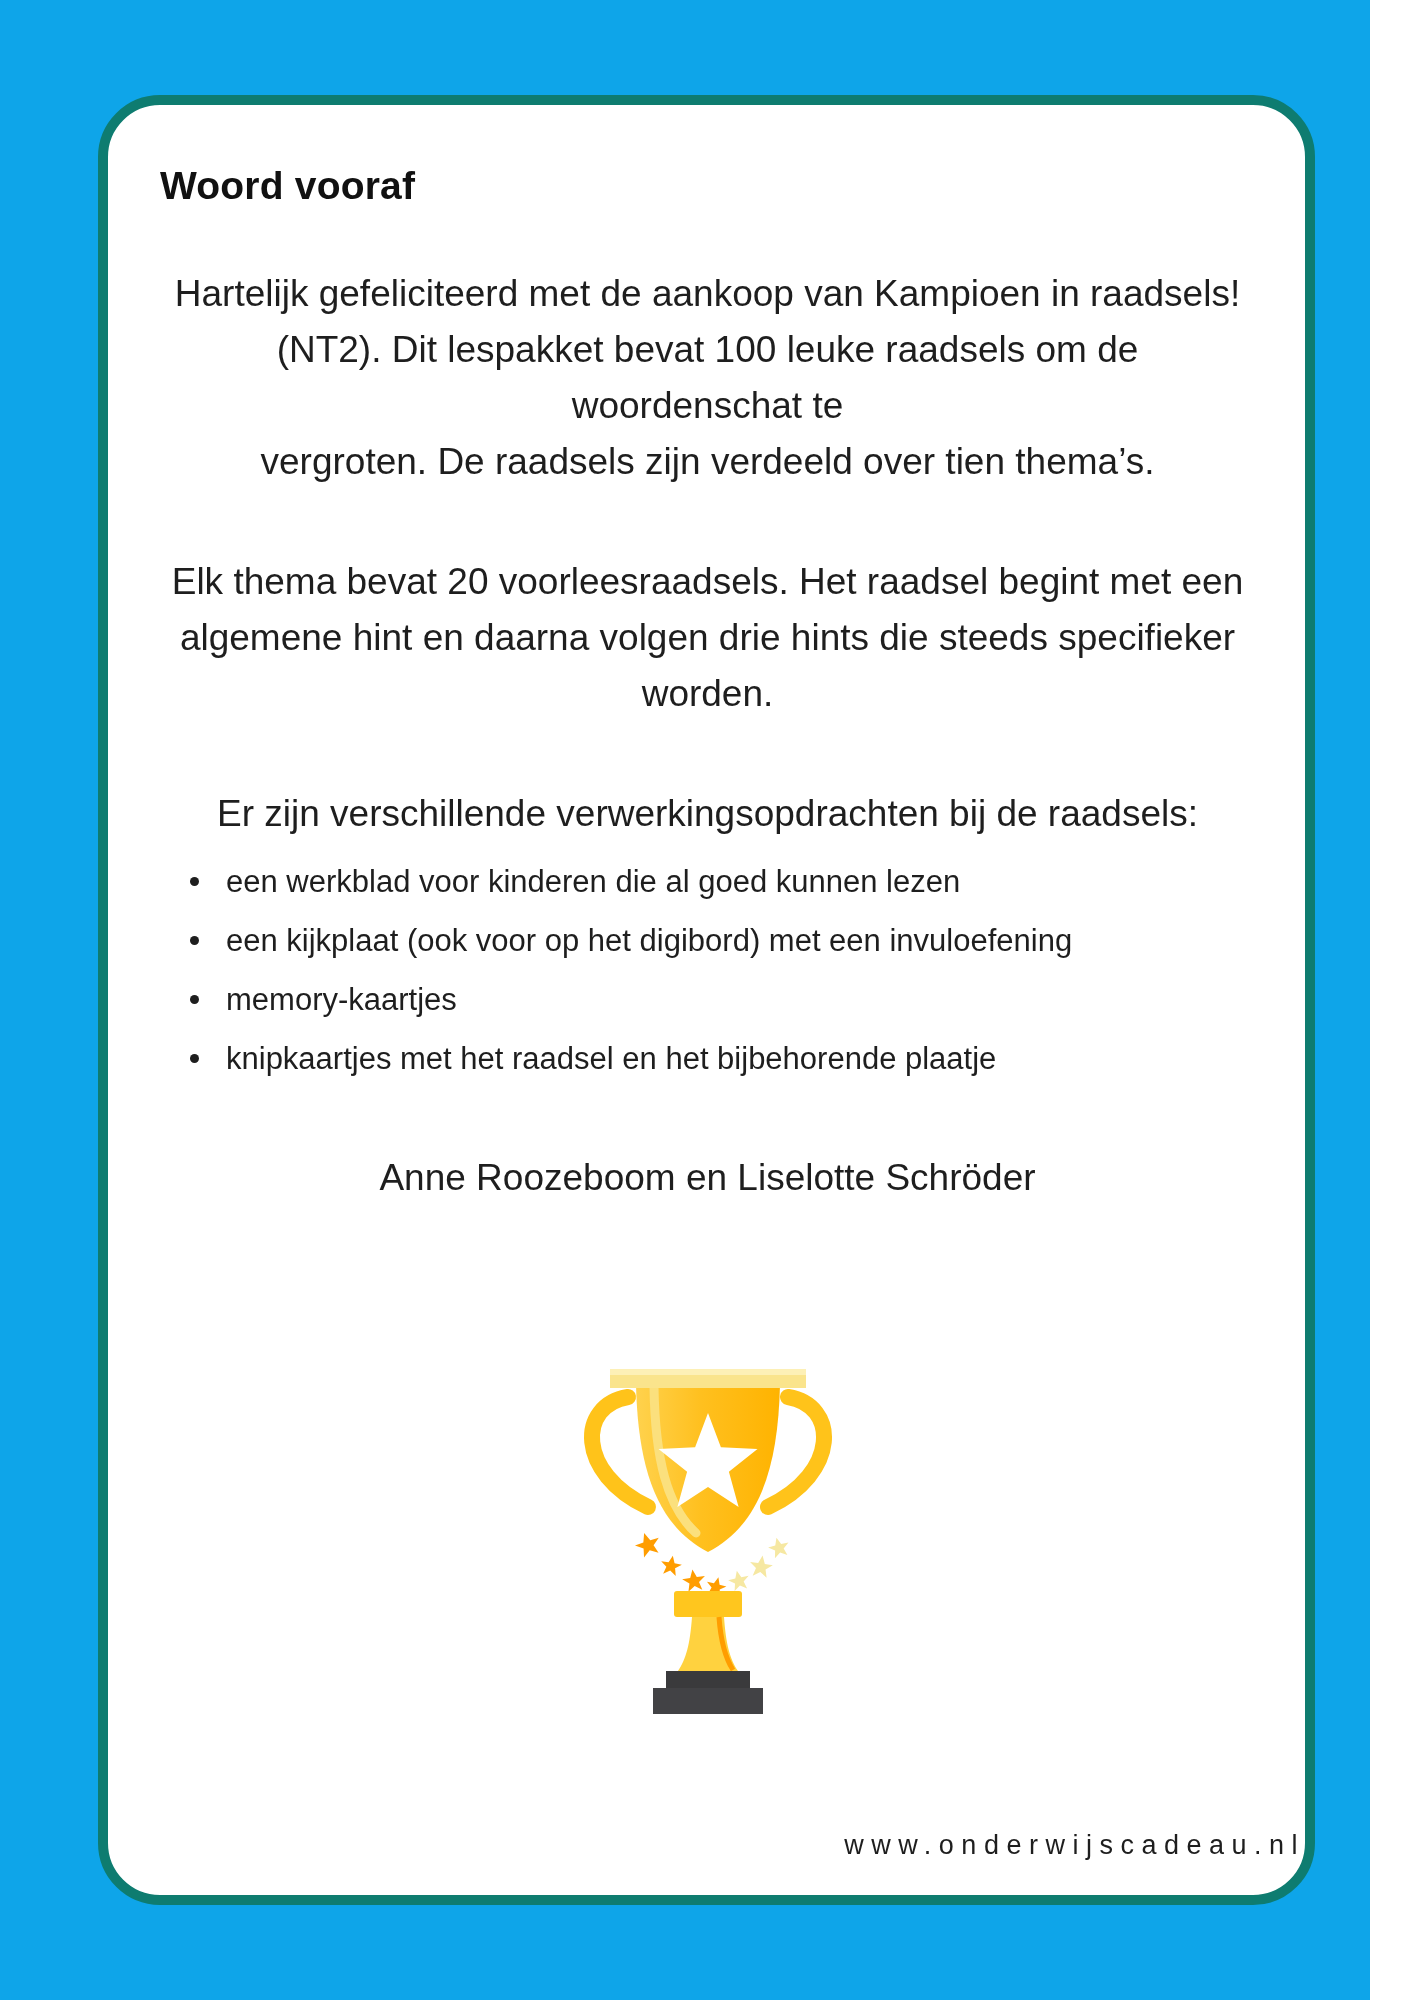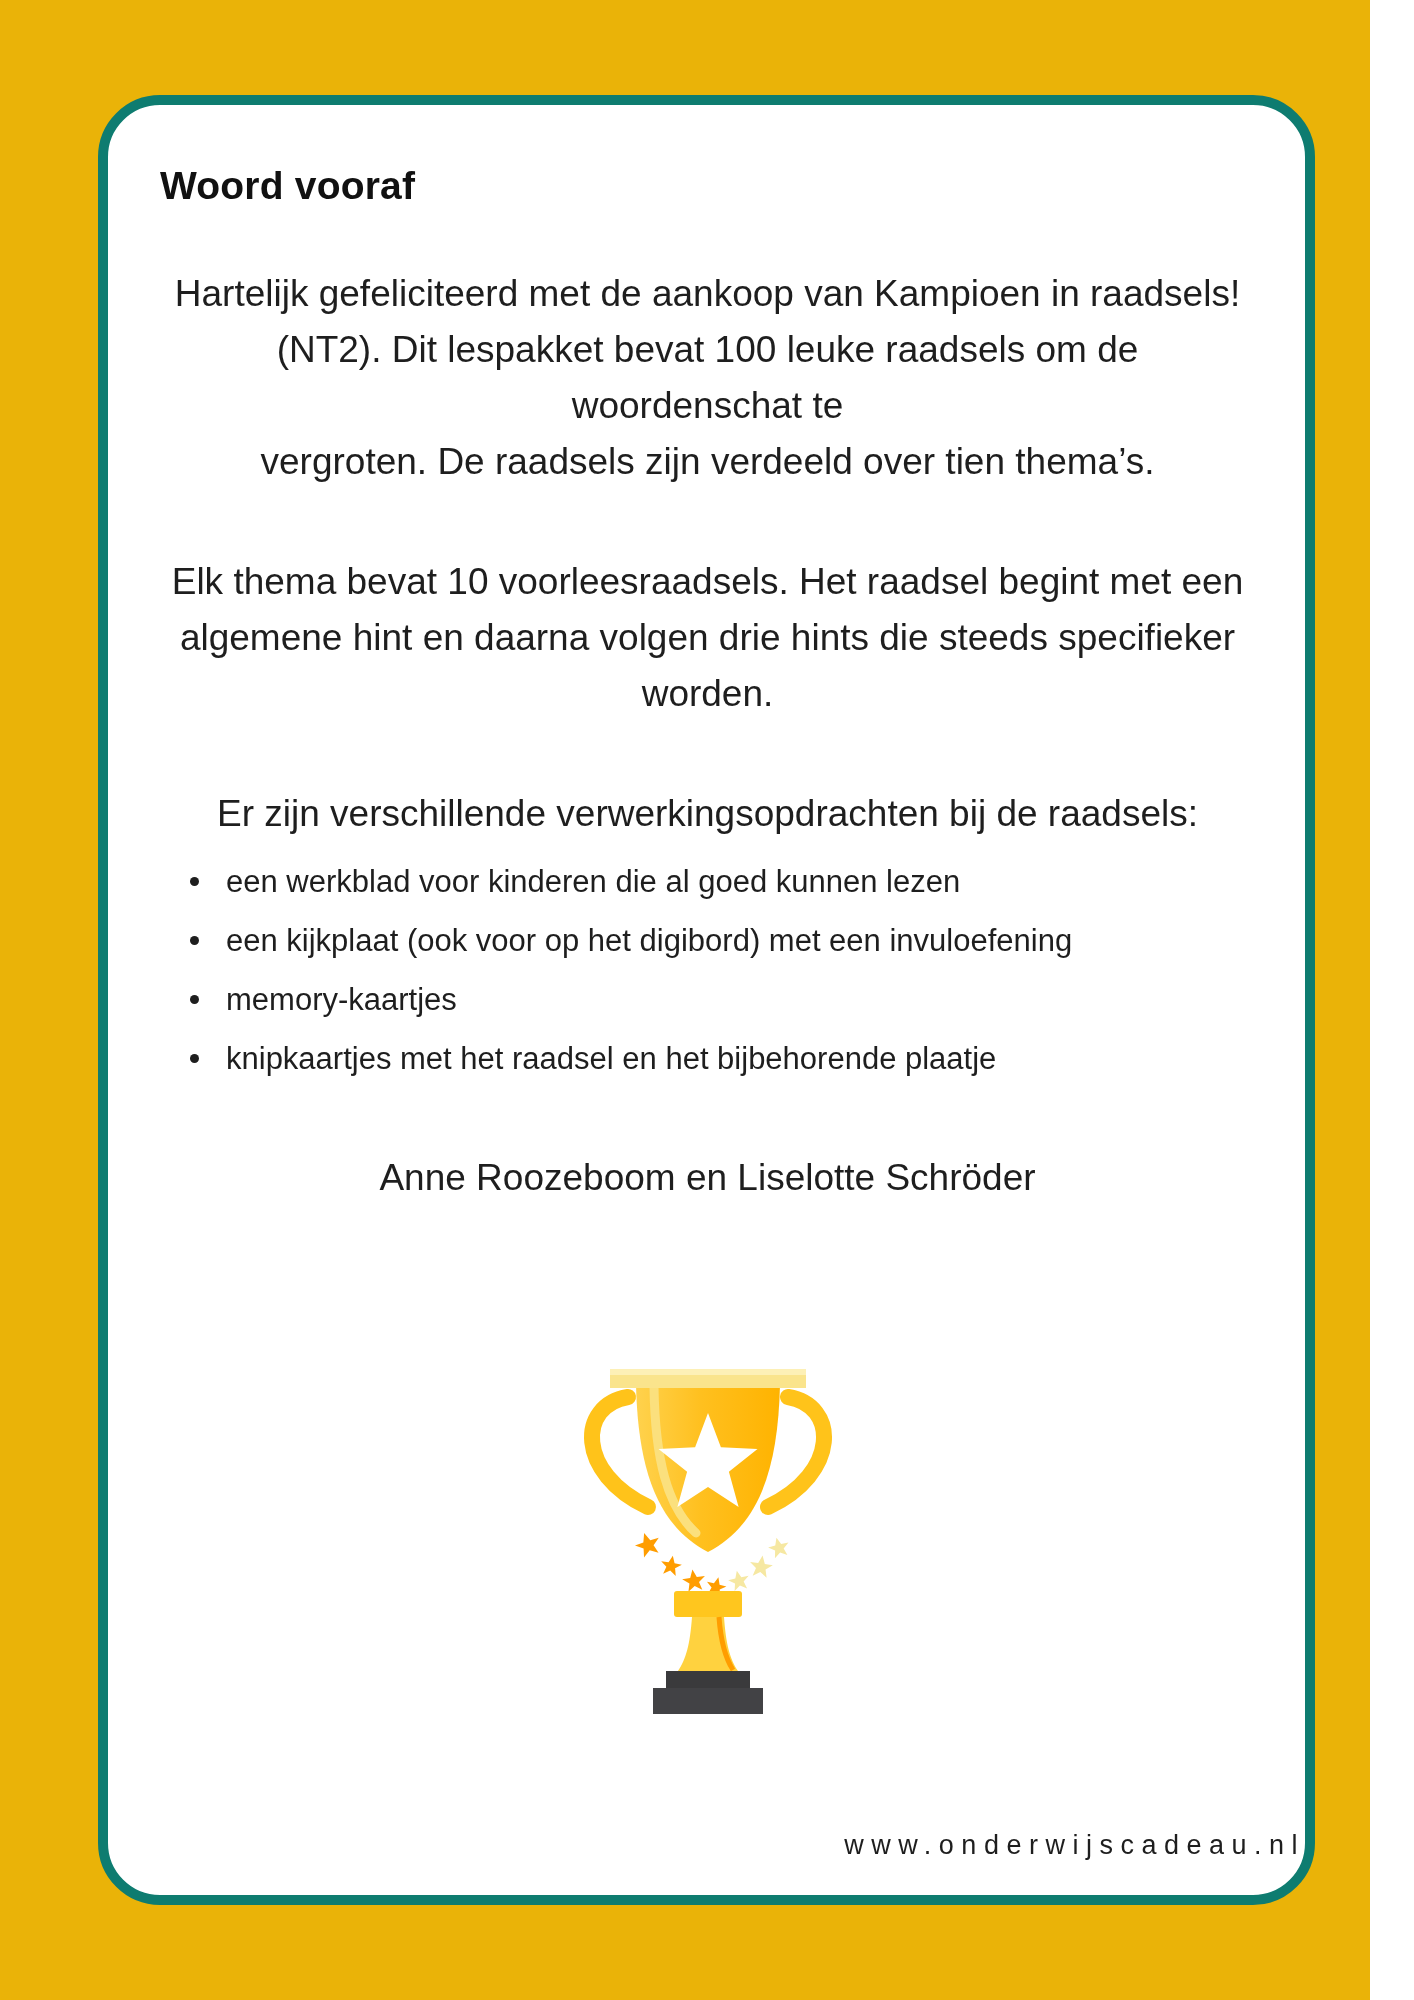--- a/index.html
+++ b/index.html
@@ -5,21 +5,21 @@
   html, body {
     margin: 0;
     padding: 0;
     background: #ffffff;
     font-family: "Liberation Sans", "DejaVu Sans", sans-serif;
   }
   .page {
     position: relative;
     width: 1370px;
     height: 2000px;
-    background: #eab308;
+    background: #0ea5e9;
     overflow: hidden;
   }
   .card {
     position: absolute;
     left: 98px;
     top: 95px;
     width: 1217px;
     height: 1810px;
     box-sizing: border-box;
     border: 10px solid #0e7c70;
@@ -94,21 +94,21 @@
 
 <div class="page">
   <div class="card">
 
     <h1 class="title">Woord vooraf</h1>
 
     <p class="para p1">Hartelijk gefeliciteerd met de aankoop van Kampioen in raadsels!
 (NT2). Dit lespakket bevat 100 leuke raadsels om de woordenschat te
 vergroten. De raadsels zijn verdeeld over tien thema’s.</p>
 
-    <p class="para p2">Elk thema bevat 10 voorleesraadsels. Het raadsel begint met een
+    <p class="para p2">Elk thema bevat 20 voorleesraadsels. Het raadsel begint met een
 algemene hint en daarna volgen drie hints die steeds specifieker
 worden.</p>
 
     <p class="para p3">Er zijn verschillende verwerkingsopdrachten bij de raadsels:</p>
 
     <ul class="bullet-list">
       <li>een werkblad voor kinderen die al goed kunnen lezen</li>
       <li>een kijkplaat (ook voor op het digibord) met een invuloefening</li>
       <li>memory-kaartjes</li>
       <li>knipkaartjes met het raadsel en het bijbehorende plaatje</li>

